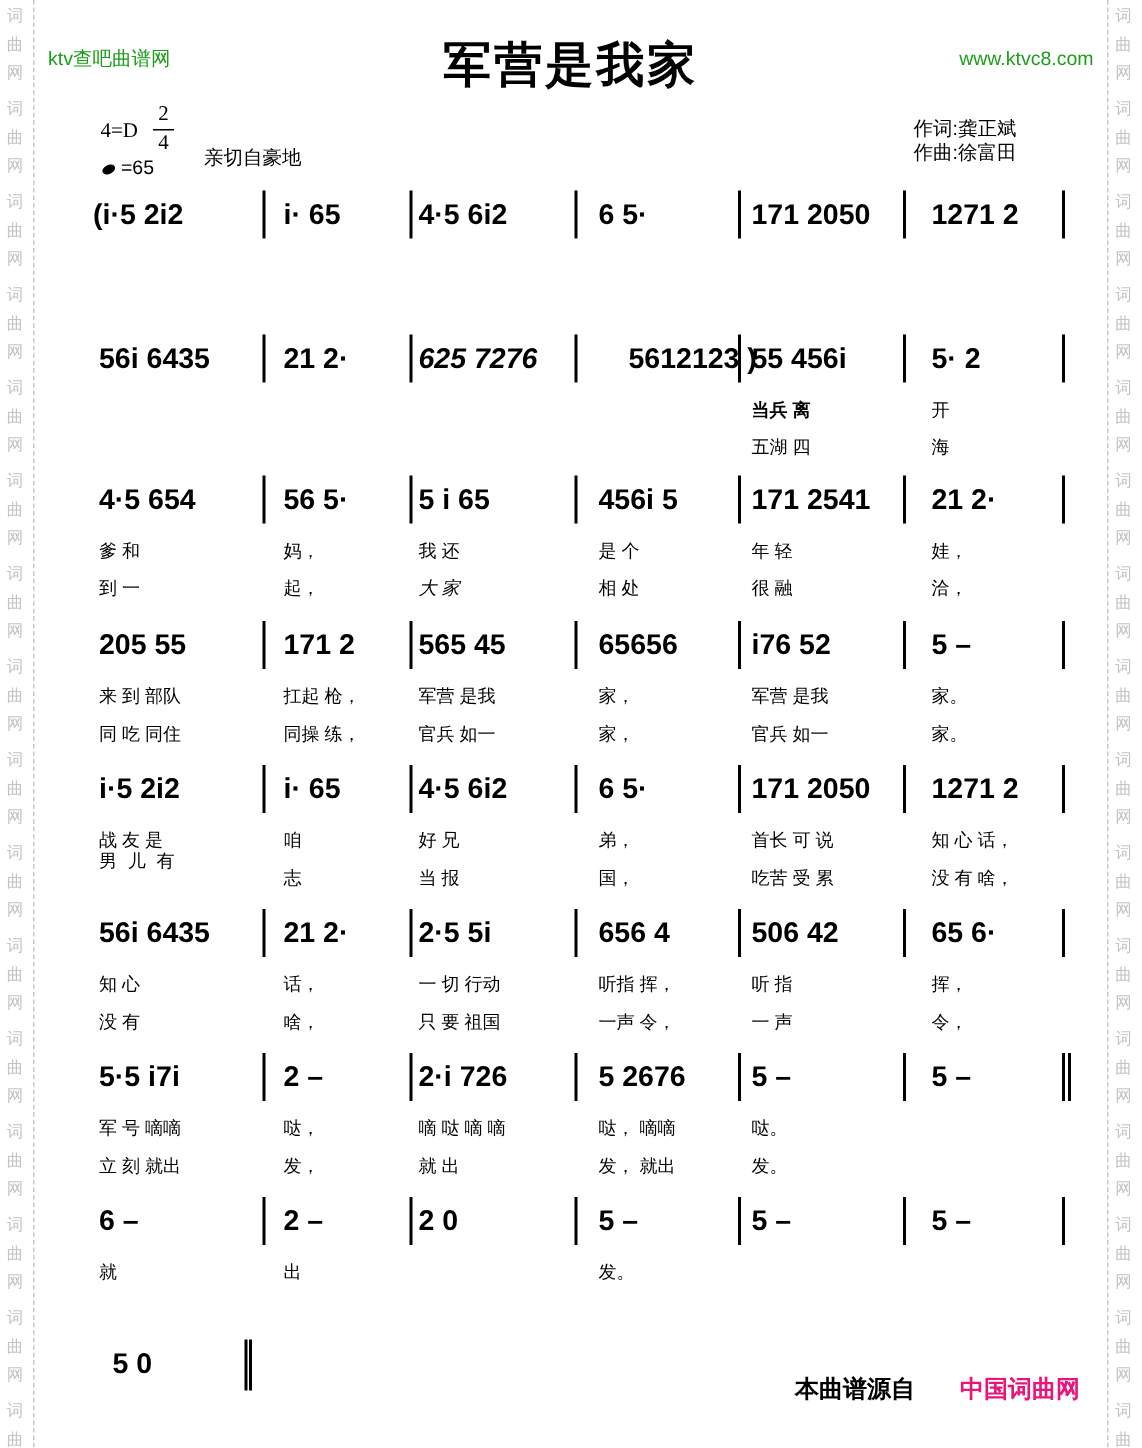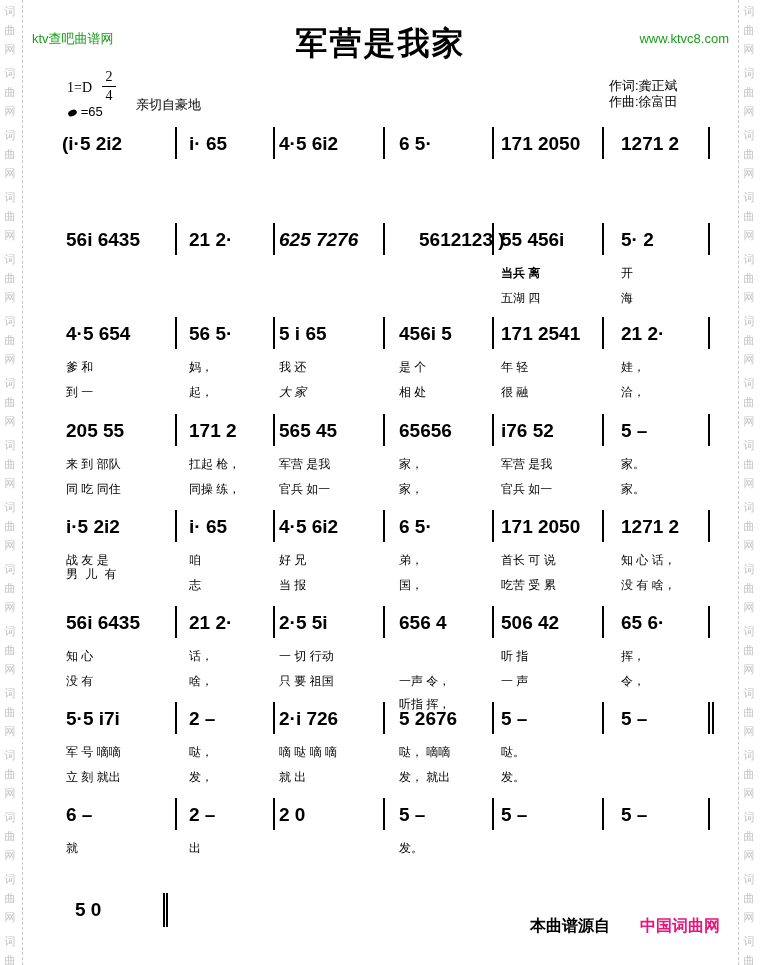--- a/index.html
+++ b/index.html
@@ -132,21 +132,21 @@
     <div class="wm" style="top: 889px;">曲</div>
     <div class="wm" style="top: 908px;">网</div>
     <div class="wm" style="top: 932px;">词</div>
     <div class="wm" style="top: 951px;">曲</div>
   </div>
 
 <div class="site-left">ktv查吧曲谱网</div>
 <div class="title">军营是我家</div>
 <div class="site-right">www.ktvc8.com</div>
 
-<div class="key">1=D</div>
+<div class="key">4=D</div>
 <div class="frac">
   <div>2</div>
   <div class="line">4</div>
 </div>
 <div class="stem"></div>
 <div class="tempo">
   <span class="note"></span>
   <span>=65</span>
 </div>
 <div class="expr">亲切自豪地</div>
@@ -275,21 +275,21 @@
       <div class="bar" style="left: 383px;"></div>
       <div class="notes" style="left: 399px;">656    4</div>
       <div class="bar" style="left: 492px;"></div>
       <div class="notes" style="left: 501px;">506    42</div>
       <div class="bar" style="left: 602px;"></div>
       <div class="notes" style="left: 621px;">65    6·</div>
       <div class="bar" style="left: 708px;"></div>
       <div class="lyr" style="left: 66px; top: 36px;">知      心</div>
       <div class="lyr" style="left: 189px; top: 36px;">话，</div>
       <div class="lyr" style="left: 279px; top: 36px;">一  切   行动</div>
-      <div class="lyr" style="left: 399px; top: 36px; margin-top: 48px;">听指    挥，</div>
+      <div class="lyr" style="left: 399px; top: 36px;">听指    挥，</div>
       <div class="lyr" style="left: 501px; top: 36px;">听      指</div>
       <div class="lyr" style="left: 621px; top: 36px;">挥，</div>
       <div class="lyr" style="left: 66px; top: 61px;">没      有</div>
       <div class="lyr" style="left: 189px; top: 61px;">啥，</div>
       <div class="lyr" style="left: 279px; top: 61px;">只  要   祖国</div>
       <div class="lyr" style="left: 399px; top: 61px;">一声    令，</div>
       <div class="lyr" style="left: 501px; top: 61px;">一      声</div>
       <div class="lyr" style="left: 621px; top: 61px;">令，</div>
     </div>
     <div class="row" style="top: 708px;">

